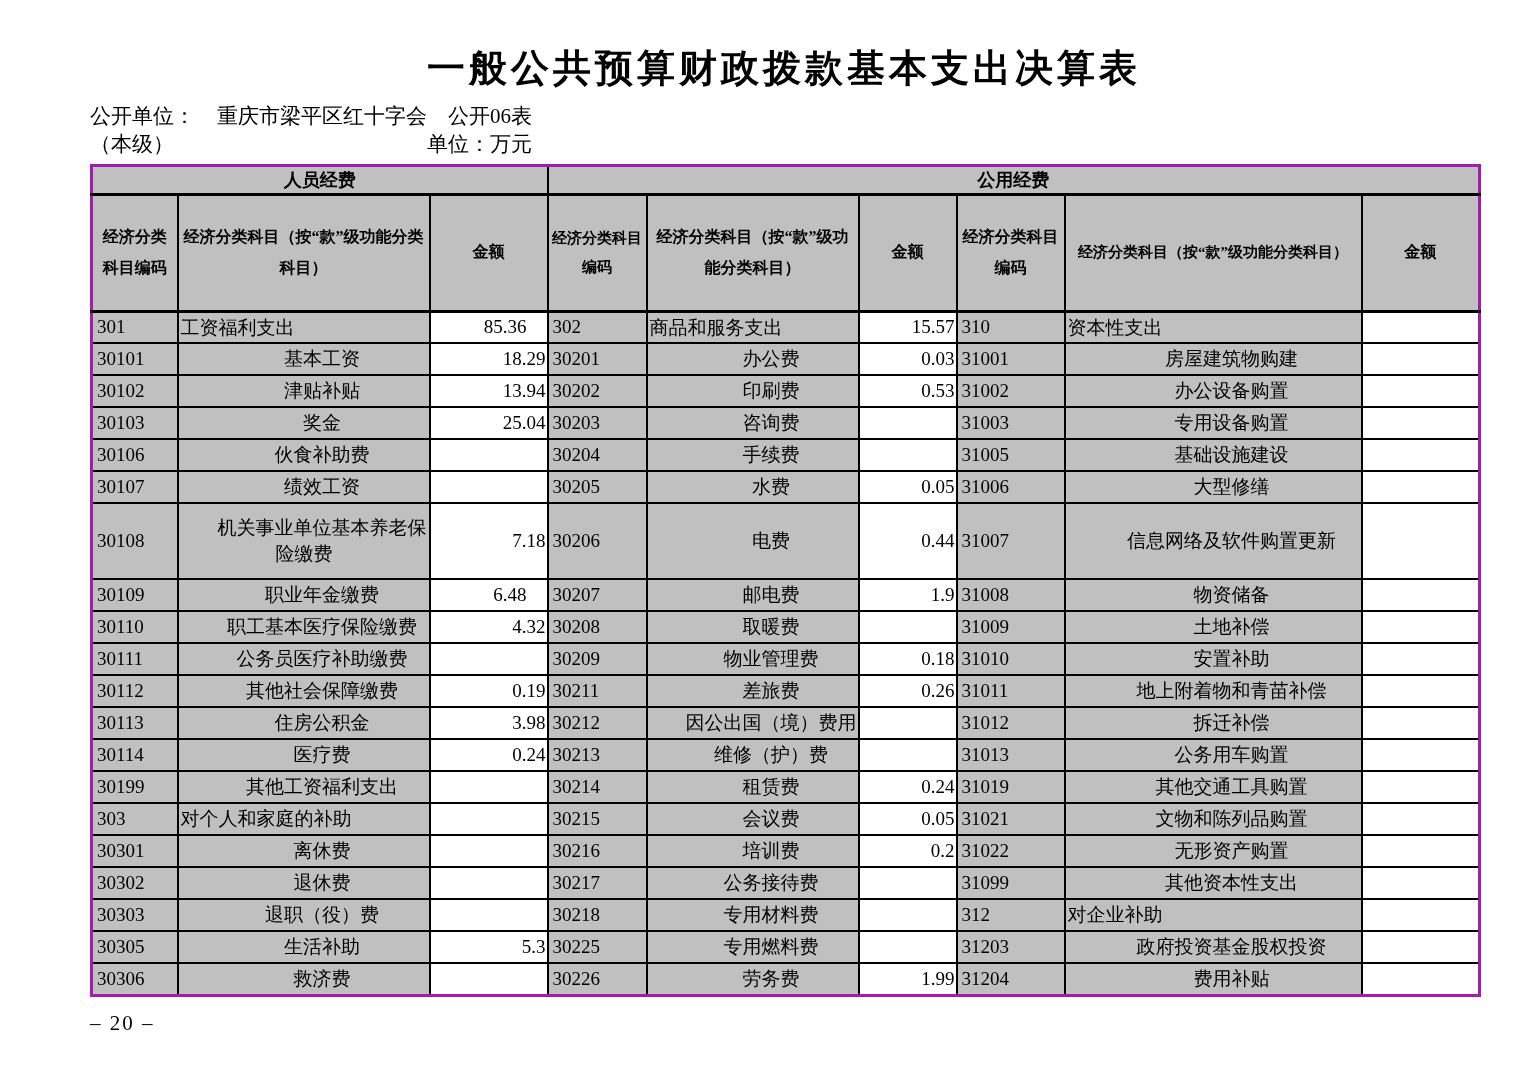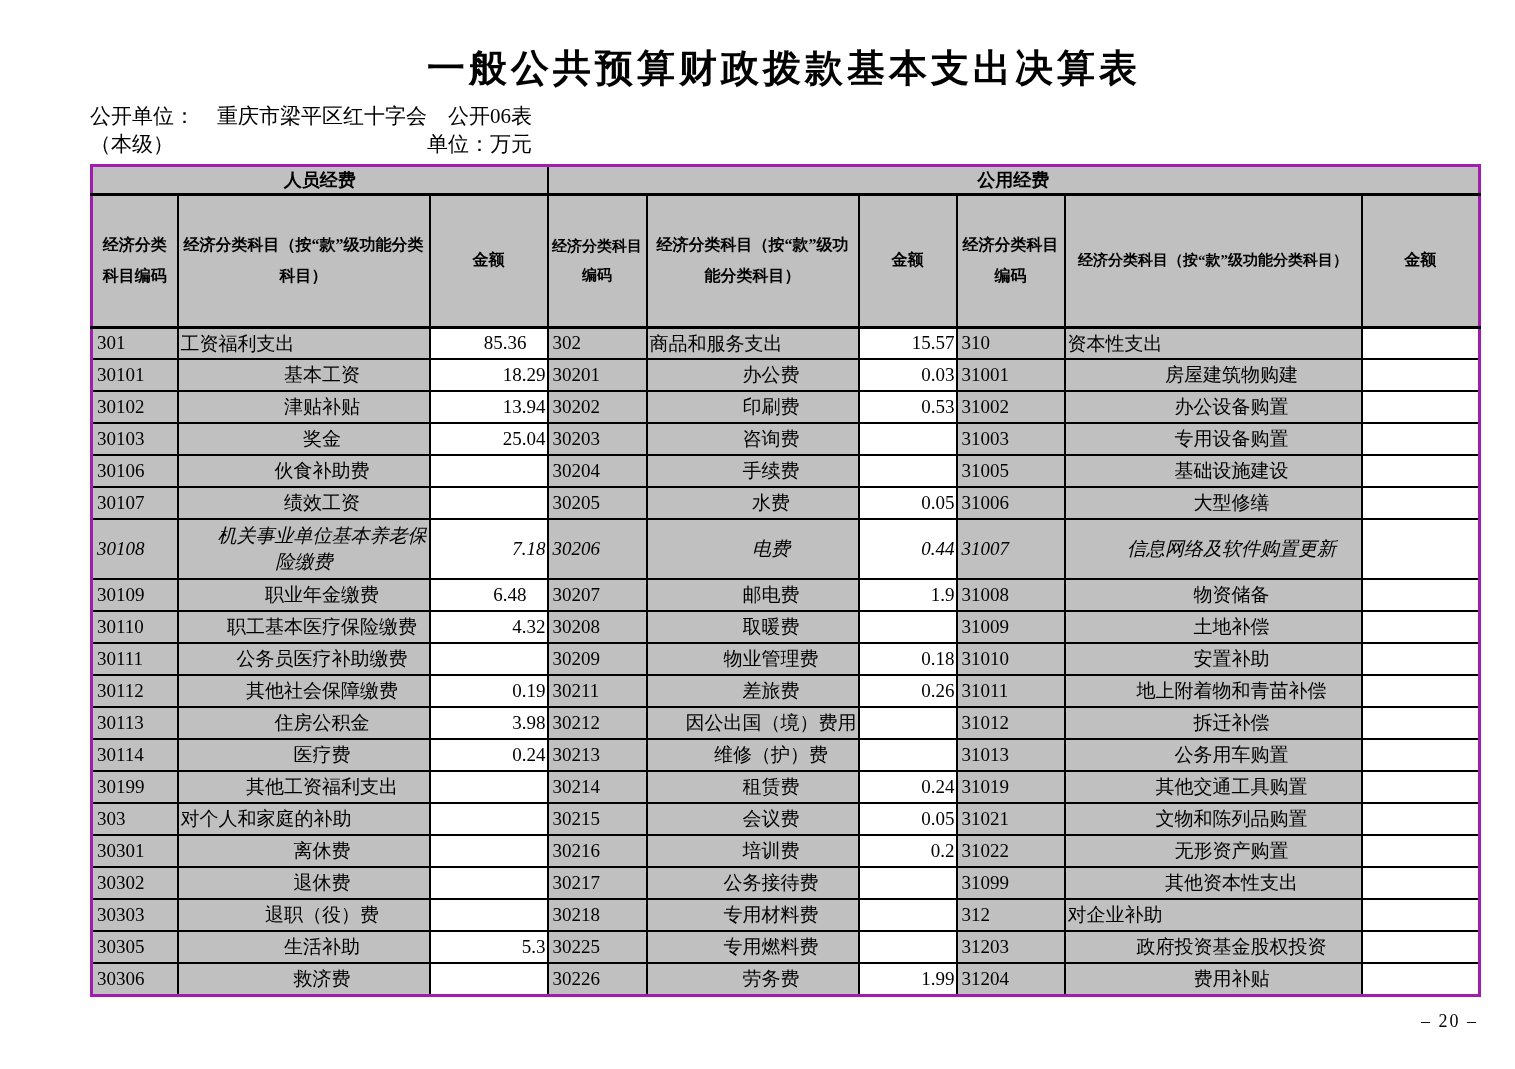--- a/index.html
+++ b/index.html
@@ -41,27 +41,27 @@
     background:#c0c0c0;
     font-size:18px; font-weight:bold;
     text-align:center;
     border-bottom:3px solid #000;
   }
   tr.cols th {
     height:106px;
     background:#c0c0c0;
     font-size:16px; font-weight:bold;
     text-align:center;
-    padding:12px 2px;
+    padding:4px 2px;
     border-bottom:3px solid #000;
     line-height:1.9;
   }
   tr.cols th:nth-child(4), tr.cols th:nth-child(8) { font-size:15px; }
   tr.data { height:32px; }
-  tr.data.tall { height:60px;font-style:italic; }
+  tr.data.tall { height:76px; }
   td.code {
     background:#c0c0c0;
     font-size:19px;
     text-align:left;
     padding-left:4px;
   }
   td.name {
     background:#c0c0c0;
     font-size:19px;
     text-align:left;
@@ -70,22 +70,22 @@
   }
   td.name.sub { text-indent:36px;text-align:center; }
   td.amount {
     background:#ffffff;
     font-size:19px;
     text-align:right;
     padding-right:1px;
     white-space:pre;
   }
   .footer {
-    text-align:right;
-    font-size:18px;
+    text-align:left;
+    font-size:21px;
     margin-top:14px;
     letter-spacing:2px;
   }
 </style>
 </head>
 <body>
 
 <div class="sheet">
 
   <div class="title">一般公共预算财政拨款基本支出决算表</div>

